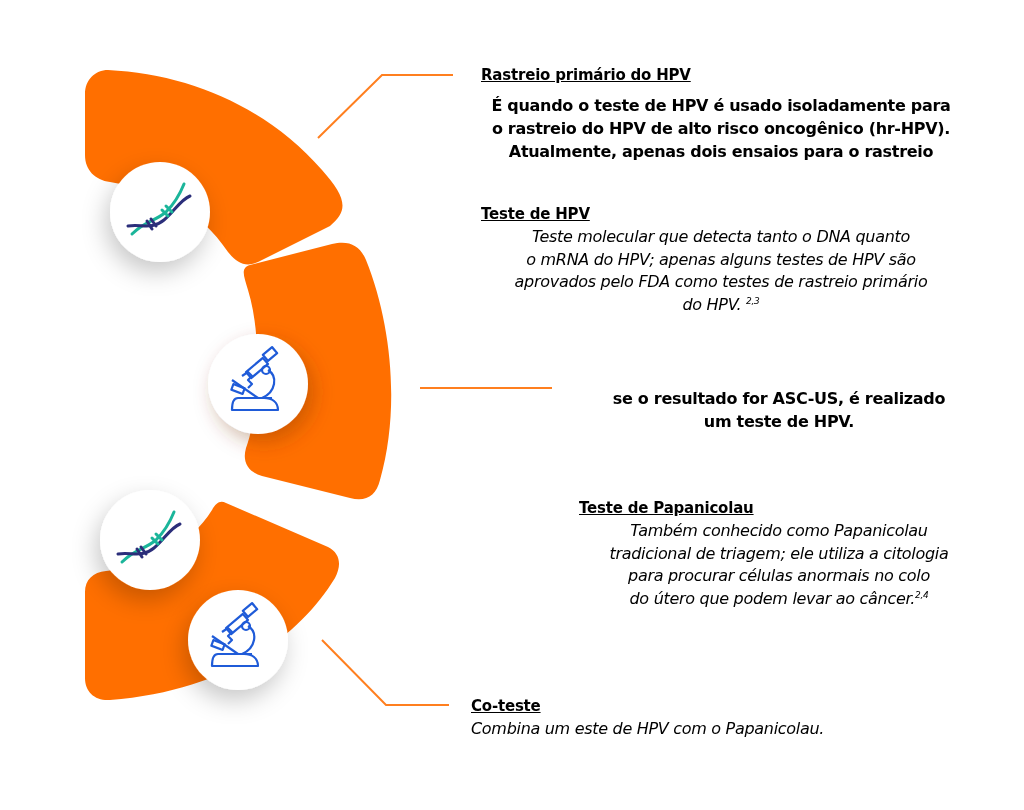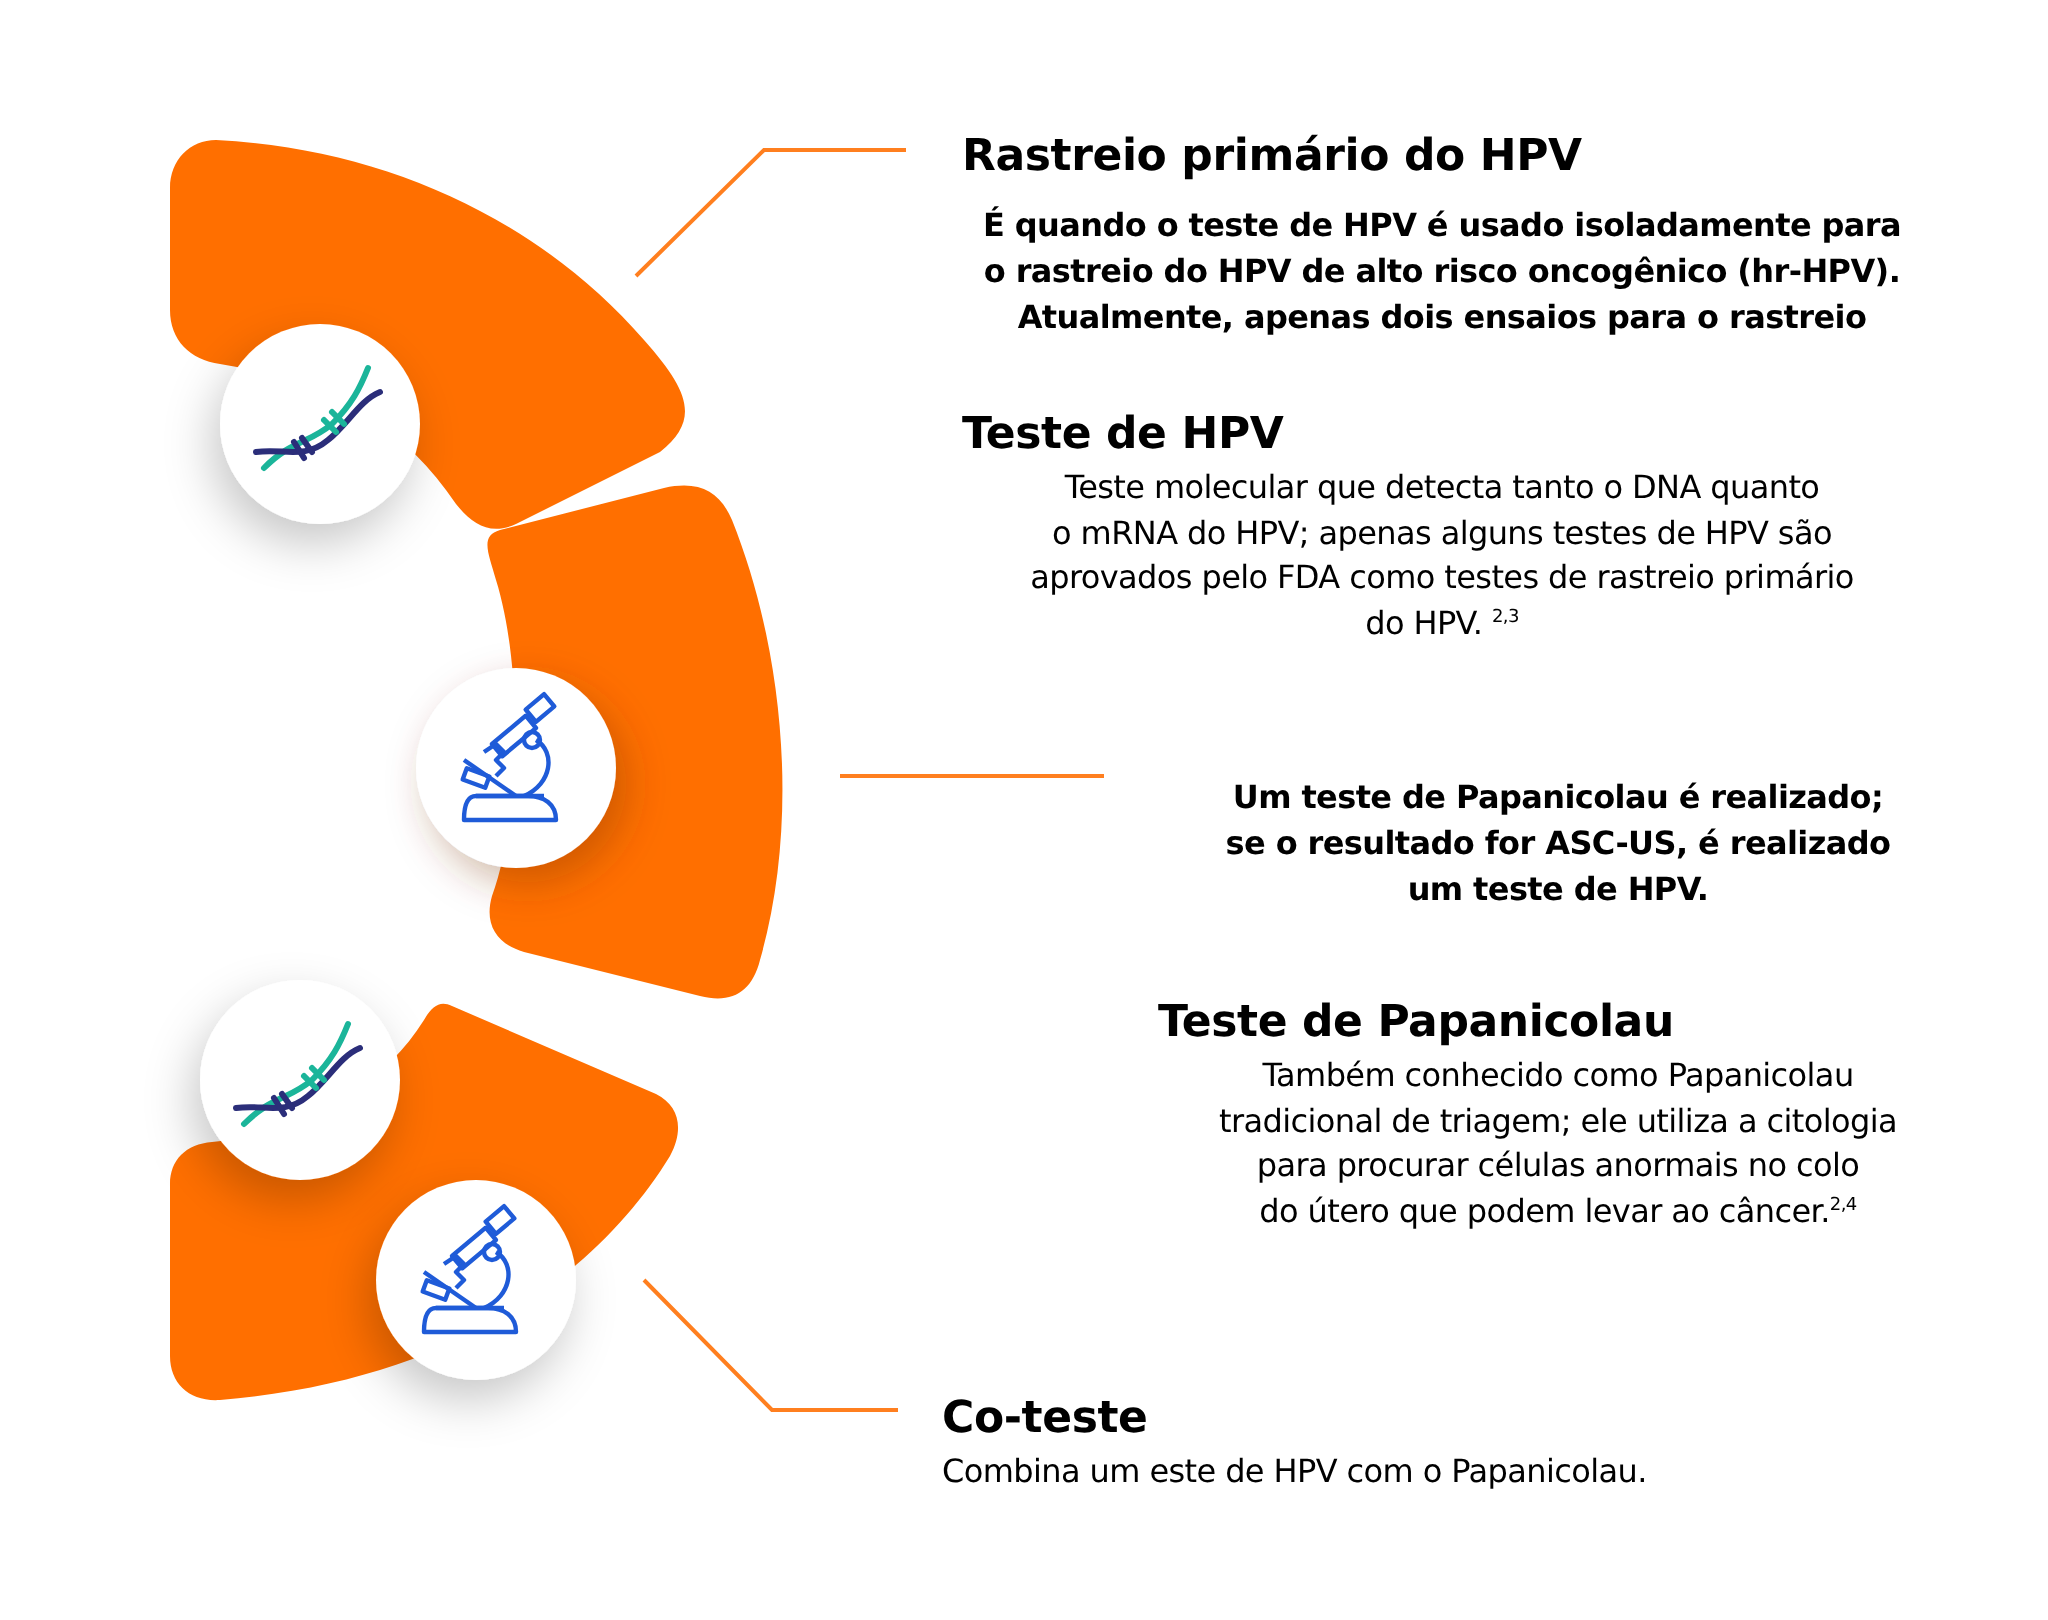--- a/index.html
+++ b/index.html
@@ -1,23 +1,23 @@
 <!DOCTYPE html>
 <html><head>
   <meta charset="utf-8">
   <style>
     html, body { margin: 0; padding: 0; background: #ffffff; }
     body { width: 1024px; height: 810px; position: relative; overflow: hidden;
            font-family: "DejaVu Sans", "Liberation Sans", sans-serif; color: #000000; }
     #art { position: absolute; left: 0; top: 0; width: 1024px; height: 810px; }
     .block { position: absolute; }
-    .block h3 { margin: 0; font-size: 22px; font-weight: bold; letter-spacing: -0.2px; }
+    .block h3 { margin: 0; font-size: 15px; font-weight: bold; letter-spacing: -0.2px; text-decoration: underline; }
     .block p { margin: 0; font-size: 16px; line-height: 22.5px; letter-spacing: -0.3px; }
     .block p.lead { font-weight: bold; line-height: 23px; margin-top: 10px; }
-    .block p.body { margin-top: 3px; }
+    .block p.body { margin-top: 3px; font-style: italic; }
     .block sup { font-size: 9px; vertical-align: 6px; line-height: 0; }
     #b1 { left: 481px; top: 66px; width: 480px; }
     #b1b { left: 481px; top: 205px; width: 480px; }
     #b2 { left: 579px; top: 377px; width: 400px; }
     #b2b { left: 579px; top: 499px; width: 400px; }
     #b3 { left: 471px; top: 697px; width: 420px; }
     .nl { display: block; text-align: center; }
   </style>
 </head>
 <body>
@@ -109,21 +109,20 @@
   <p class="body">
     <span class="nl">Teste molecular que detecta tanto o DNA quanto</span>
     <span class="nl">o mRNA do HPV; apenas alguns testes de HPV são</span>
     <span class="nl">aprovados pelo FDA como testes de rastreio primário</span>
     <span class="nl"><span>do HPV. </span><sup>2,3</sup></span>
   </p>
 </div>
 
 <div id="b2" class="block">
   <p class="lead">
-    <span class="nl">Um teste de Papanicolau é realizado;</span>
     <span class="nl">se o resultado for ASC-US, é realizado</span>
     <span class="nl">um teste de HPV.</span>
   </p>
 </div>
 
 <div id="b2b" class="block">
   <h3>Teste de Papanicolau</h3>
   <p class="body">
     <span class="nl">Também conhecido como Papanicolau</span>
     <span class="nl">tradicional de triagem; ele utiliza a citologia</span>

